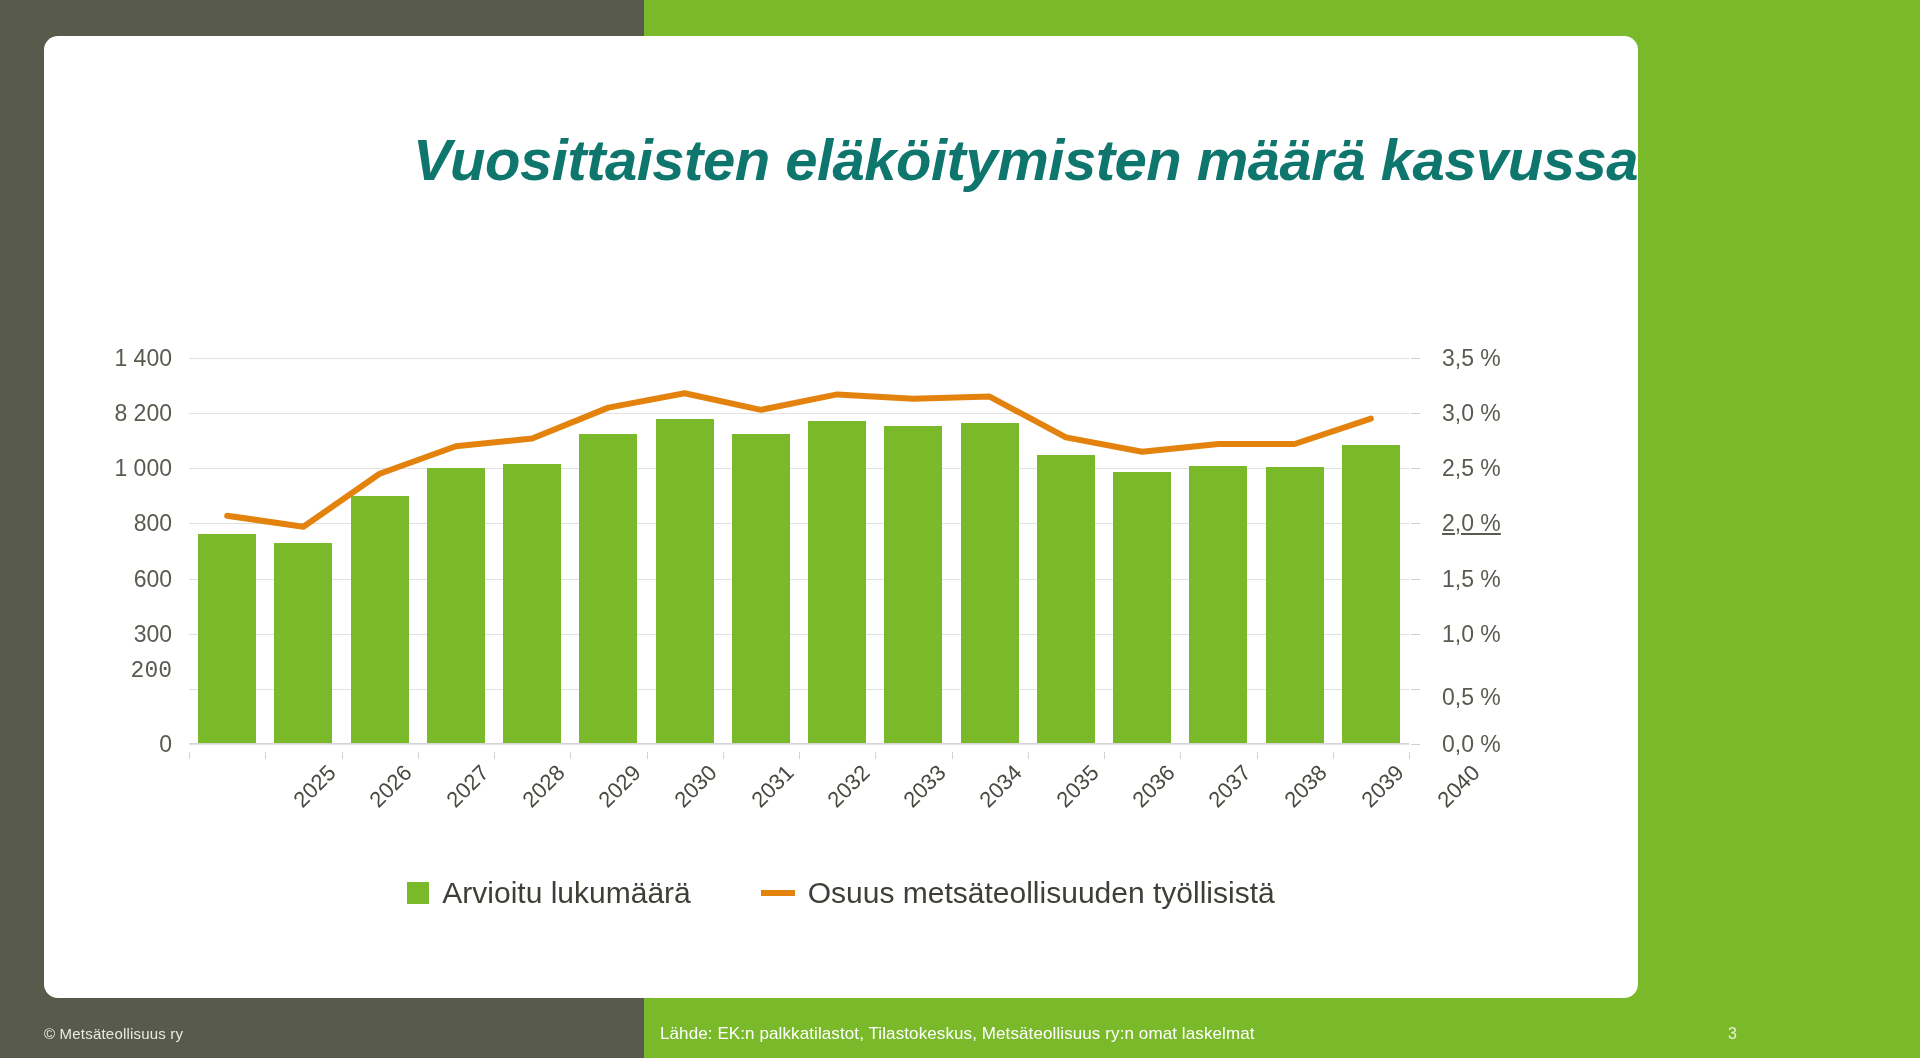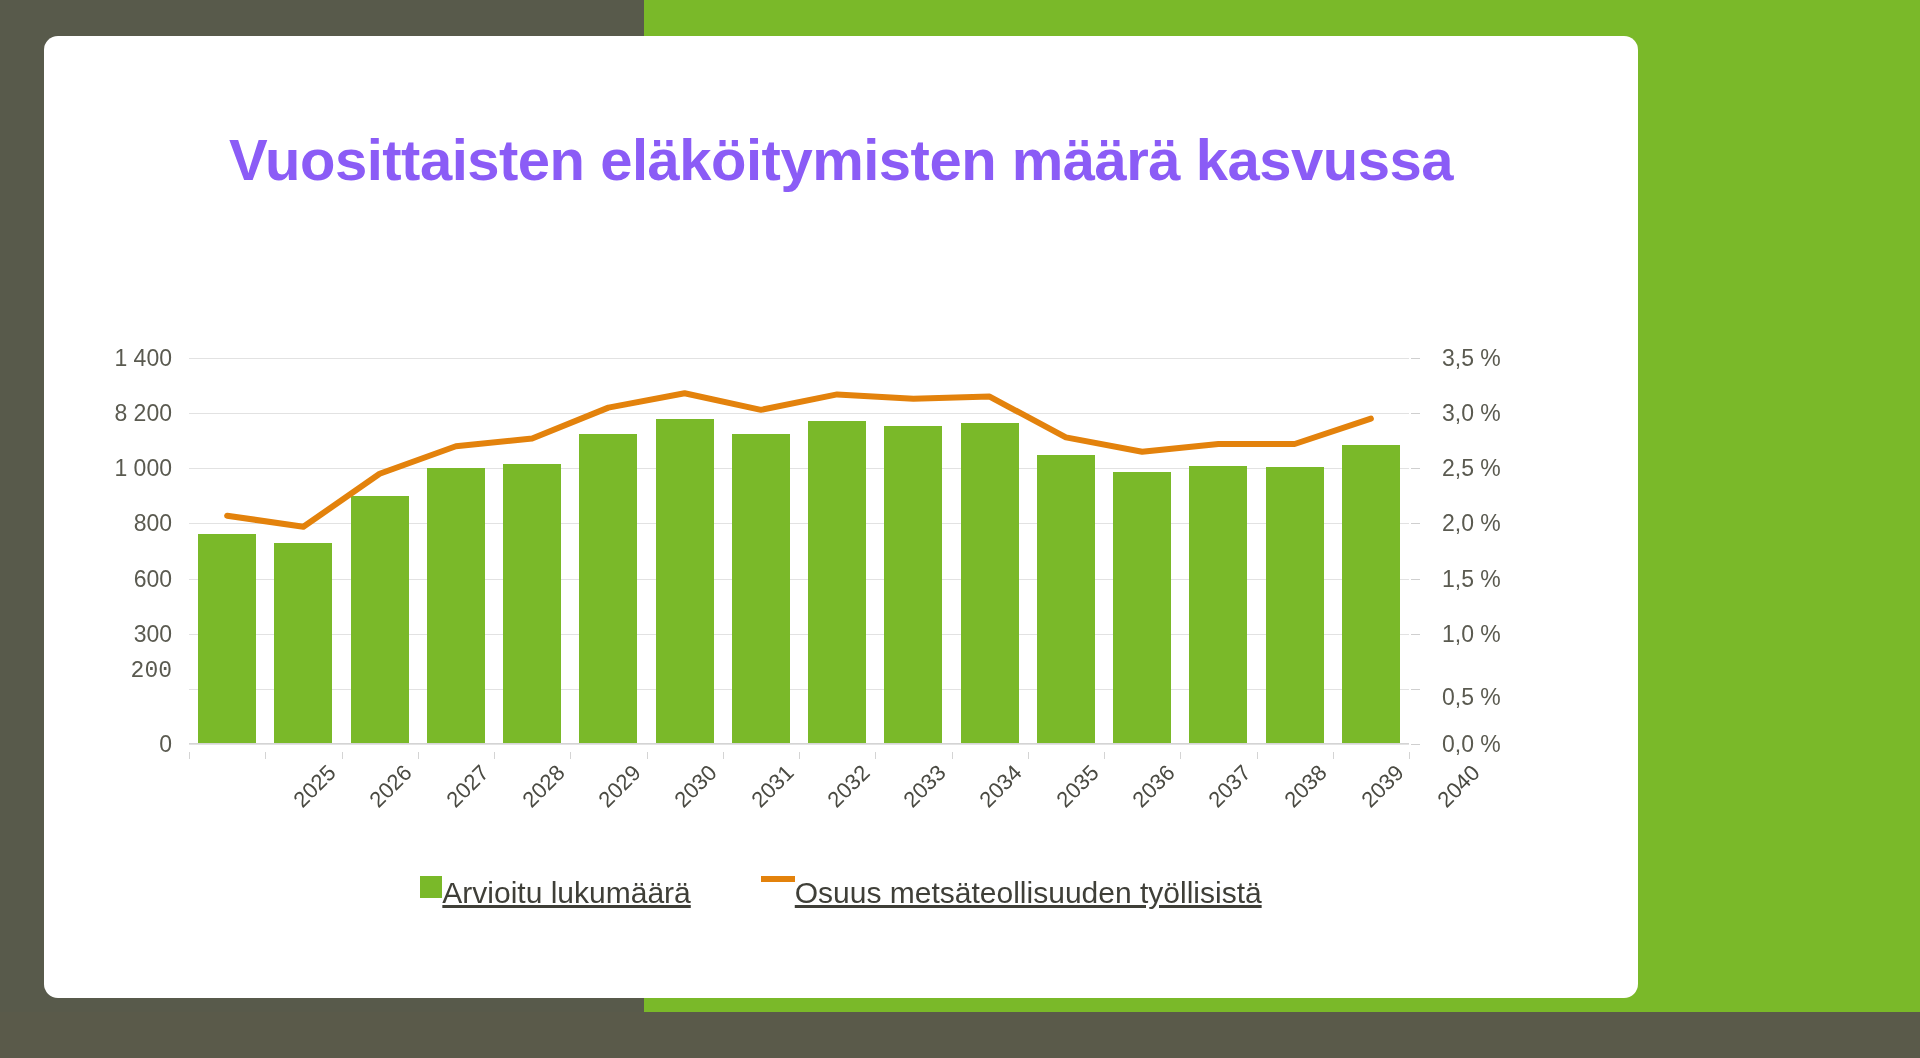--- a/index.html
+++ b/index.html
@@ -19,22 +19,22 @@
   
   .footer{position:absolute;left:0;top:1012px;width:1920px;height:46px;}
   .footer-left{position:absolute;left:0;top:0;width:644px;height:46px;background:#585a4b;}
   .footer-right{position:absolute;left:644px;top:0;width:1276px;height:46px;background:#7ab929;}
   .copyright{position:absolute;left:44px;top:13px;font-size:15px;color:#e9e9e2;letter-spacing:.2px;}
   .source{position:absolute;left:660px;top:12px;font-size:17px;color:#ffffff;letter-spacing:.1px;}
   .pagenum{position:absolute;left:1728px;top:13px;font-size:16px;color:#e6f0d8;}
 
   
   .slide-title{
-    position:absolute;left:0;top:90px;width:1594px;text-align:center;
-    font-size:58px;font-weight:bold;color:#8b5cf6;letter-spacing:-0.5px;
+    position:absolute;left:0;top:90px;width:1594px;text-align:right;
+    font-size:58px;font-weight:bold;color:#0f766e;letter-spacing:-0.5px;font-style:italic;
   }
 
   
   .chart{position:absolute;left:0px;top:200px;width:1594px;height:740px;}
   .chart-title{
     position:absolute;left:280px;top:20px;width:1030px;text-align:center;
     font-size:26px;font-weight:bold;color:#56584a;line-height:1.45;
   }
   
   .plot{
@@ -59,21 +59,21 @@
     transform:rotate(-45deg);transform-origin:right top;text-align:right;width:70px;
   }
   .tickmark{position:absolute;top:0;width:1px;height:7px;background:#d4d4d4;}
   .linelayer{position:absolute;left:0;top:0;width:1220px;height:386px;pointer-events:none;}
 
   .legend{
     position:absolute;left:0;top:640px;width:1594px;
     display:flex;justify-content:center;align-items:center;gap:70px;
     font-size:30px;color:#3f3f38;
   }
-  .legend-item{display:flex;align-items:flex-start;gap:0;text-decoration:underline;}
+  .legend-item{display:flex;align-items:center;gap:13px;}
   .swatch-sq{width:22px;height:22px;background:#7ab929;display:inline-block;}
   .swatch-line{width:34px;height:6px;background:#e3820c;display:inline-block;}
 
   
   .logo{position:absolute;left:78px;top:920px;display:flex;align-items:center;gap:12px;}
   .logo-text{font-size:25px;color:#4a4a42;letter-spacing:.3px;}
 </style>
 </head>
 <body>
 
@@ -166,21 +166,21 @@
           </div>
         <div id="yticks-right">
             <div class="ytick-r" style="top: 386px;">0,0 %</div>
             <div style="position: absolute; left: 1222px; top: 386px; width: 9px; height: 1px; background: rgb(207, 207, 207);"></div>
             <div class="ytick-r" style="top: 339px;">0,5 %</div>
             <div style="position: absolute; left: 1222px; top: 330.857px; width: 9px; height: 1px; background: rgb(207, 207, 207);"></div>
             <div class="ytick-r" style="top: 275.714px;">1,0 %</div>
             <div style="position: absolute; left: 1222px; top: 275.714px; width: 9px; height: 1px; background: rgb(207, 207, 207);"></div>
             <div class="ytick-r" style="top: 220.571px;">1,5 %</div>
             <div style="position: absolute; left: 1222px; top: 220.571px; width: 9px; height: 1px; background: rgb(207, 207, 207);"></div>
-            <div class="ytick-r" style="top: 165.429px;">2,0 %</div>
+            <div class="ytick-r" style="top: 165.429px; text-decoration: underline;">2,0 %</div>
             <div style="position: absolute; left: 1222px; top: 165.429px; width: 9px; height: 1px; background: rgb(207, 207, 207);"></div>
             <div class="ytick-r" style="top: 110.286px;">2,5 %</div>
             <div style="position: absolute; left: 1222px; top: 110.286px; width: 9px; height: 1px; background: rgb(207, 207, 207);"></div>
             <div class="ytick-r" style="top: 55.1429px;">3,0 %</div>
             <div style="position: absolute; left: 1222px; top: 55.1429px; width: 9px; height: 1px; background: rgb(207, 207, 207);"></div>
             <div class="ytick-r" style="top: 0px;">3,5 %</div>
             <div style="position: absolute; left: 1222px; top: 0px; width: 9px; height: 1px; background: rgb(207, 207, 207);"></div>
           </div>
       </div>
 
@@ -229,14 +229,21 @@
           <span class="swatch-line"></span>
           <span>Osuus metsäteollisuuden työllisistä</span>
         </div>
       </div>
 
     </div>
 
 
   </div>
 
+  <div class="footer">
+    <div class="footer-left"></div>
+    <div class="footer-right"></div>
+    <div class="copyright">© Metsäteollisuus ry</div>
+    <div class="source">Lähde: EK:n palkkatilastot, Tilastokeskus, Metsäteollisuus ry:n omat laskelmat</div>
+    <div class="pagenum">3</div>
+  </div>
 
 </div>
 
 </body></html>

